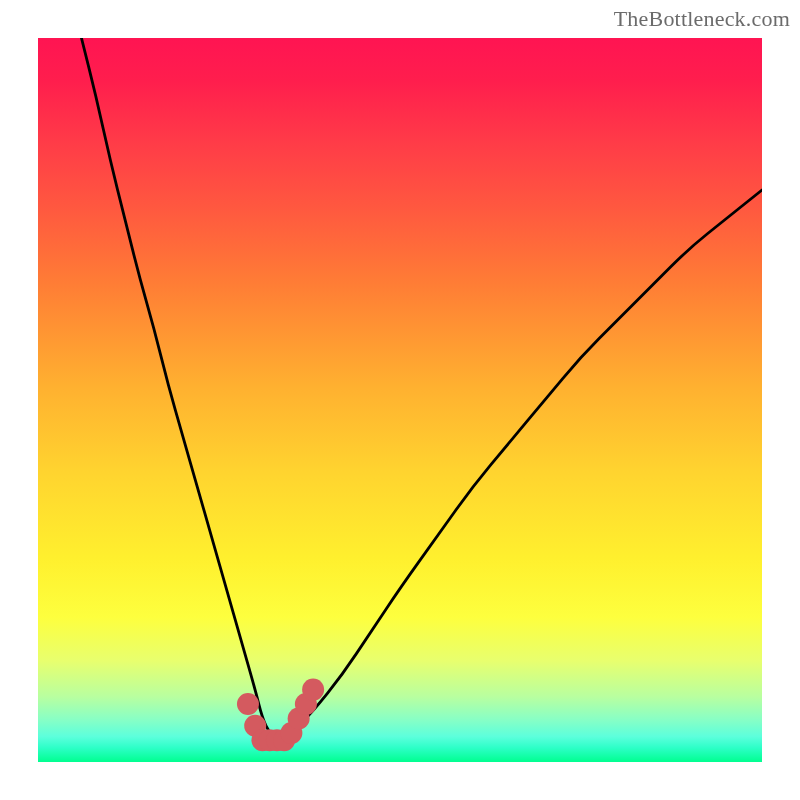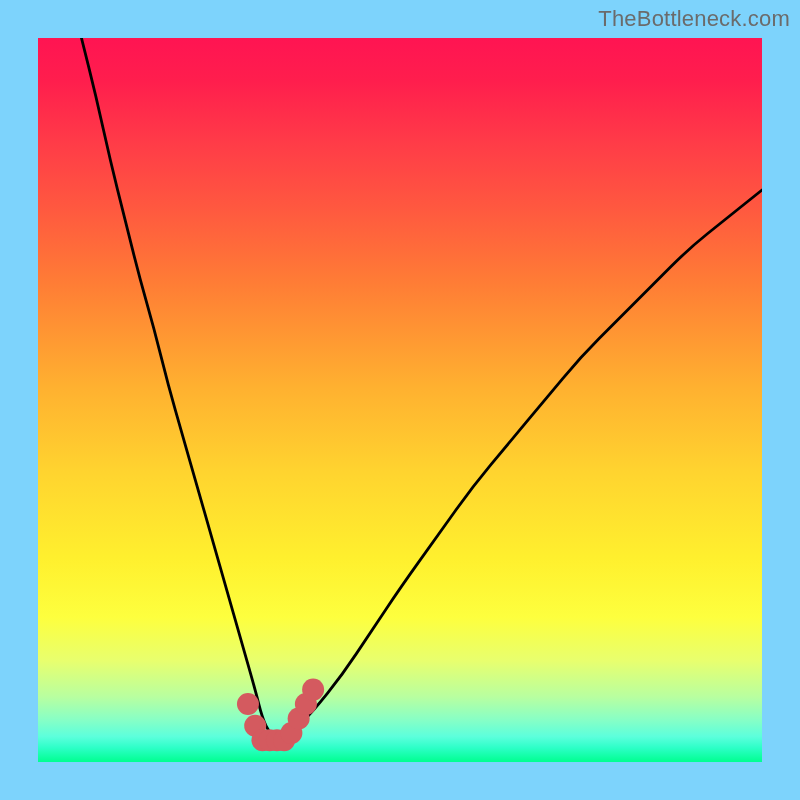--- a/index.html
+++ b/index.html
@@ -10,21 +10,22 @@
     background: #000;
     font-family: Arial, Helvetica, sans-serif;
     overflow: hidden;
   }
   .frame {
     position: absolute;
     left: 0;
     top: 0;
     width: 800px;
     height: 800px;
-    background: #7dd3fc;
+    background: #ffffff;
+    font-family: Liberation Serif, serif;
   }
   .plot {
     position: absolute;
     left: 38px;
     top: 38px;
     width: 724px;
     height: 724px;
     background: linear-gradient(to bottom,
       #ff1452 0%,
       #ff1e4d 6%,

